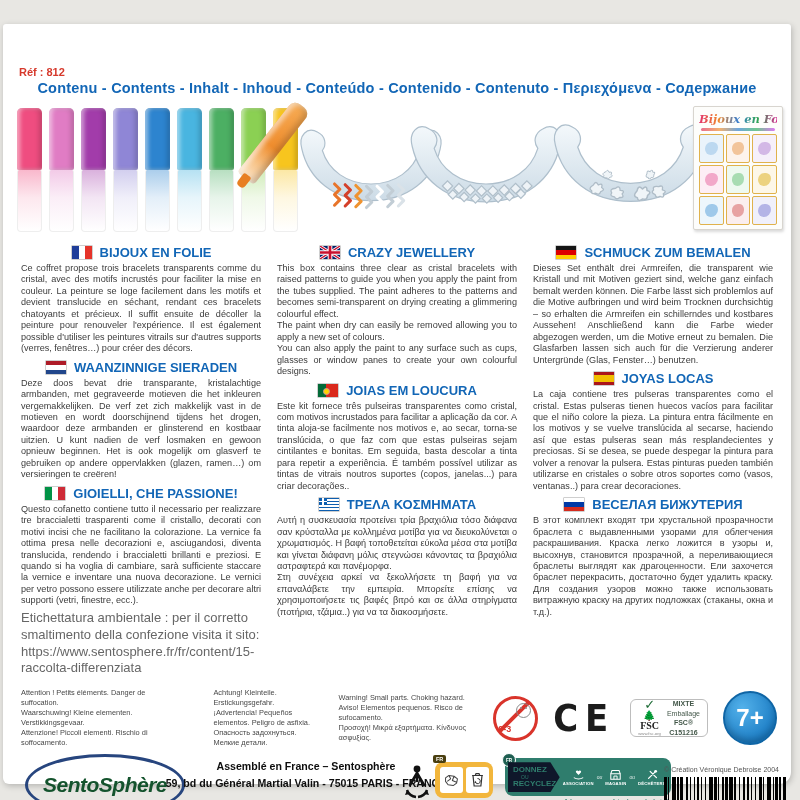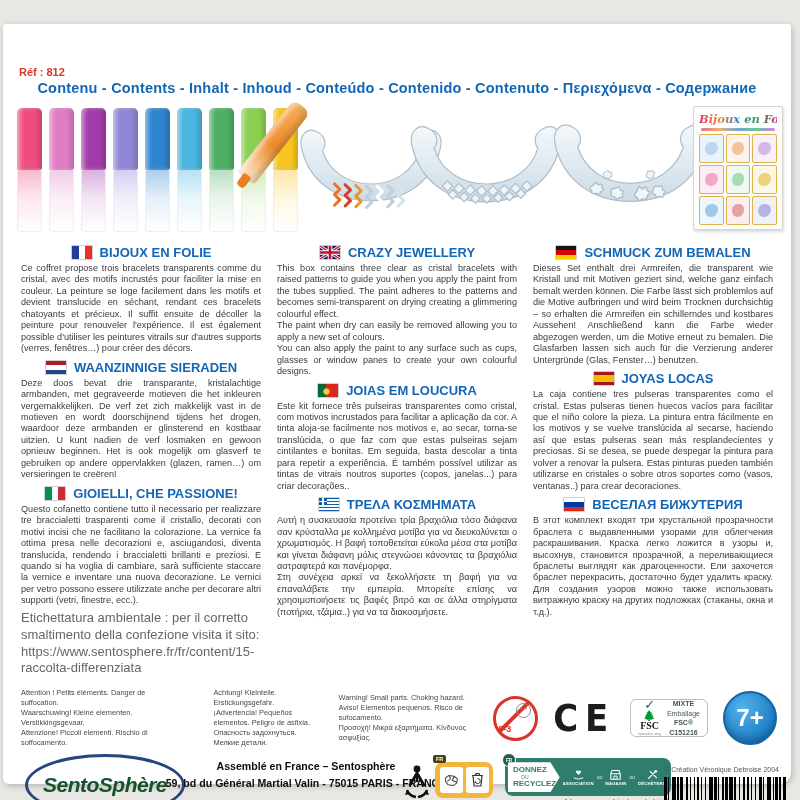--- a/index.html
+++ b/index.html
@@ -81,21 +81,21 @@
   .logo-text{font-family:Liberation Sans, sans-serif;font-style:italic;font-weight:bold;font-size:21px;color:#14532d;letter-spacing:-.5px}
   .logo-tag{font-size:6.5px;color:#4a6aa0;letter-spacing:1.4px;margin-top:2px}
   .address{position:absolute;left:150px;top:8px;width:306px;text-align:center;font-weight:bold;font-size:10.6px;line-height:1.55;color:#0d0d0d}
   .triman{position:absolute;left:398px;top:14px}
   .ybox{position:absolute;left:432px;top:12px;width:58px;height:36px;background:#f2b63c;border-radius:8px;display:flex;align-items:center;justify-content:center;gap:3px}
   .ybox .frtag{position:absolute;left:-2px;top:-7px;background:#4a3f10;color:#fff;font-size:5.5px;font-weight:bold;padding:1px 3px;border-radius:2px}
   .ybox .cell{width:23px;height:26px;background:#fff;border-radius:3px;display:flex;align-items:center;justify-content:center}
   .gbanner{position:absolute;left:502px;top:8px;width:166px}
   .gmain{position:relative;background:#2f7d6d;border-radius:8px;height:38px;display:flex;align-items:center;padding:0 4px 0 0;box-sizing:border-box}
   .gmain .frtag2{position:absolute;left:-3px;top:-5px;width:12px;height:12px;border-radius:50%;background:#1f5f52;border:1px solid #fff;color:#fff;font-size:4.6px;font-weight:bold;display:flex;align-items:center;justify-content:center}
-  .garrow{background:#ffffff;height:30px;width:58px;margin-left:3px;clip-path:polygon(0 0,82% 0,100% 50%,82% 100%,0 100%);display:flex;flex-direction:column;align-items:flex-start;justify-content:center;padding-left:5px;box-sizing:border-box;color:#2f7d6d;font-weight:bold;font-size:8px;line-height:1.05}
+  .garrow{background:#0f172a;height:30px;width:58px;margin-left:3px;clip-path:polygon(0 0,82% 0,100% 50%,82% 100%,0 100%);display:flex;flex-direction:column;align-items:flex-start;justify-content:center;padding-left:5px;box-sizing:border-box;color:#2f7d6d;font-weight:bold;font-size:8px;line-height:1.05}
   .garrow .ou{font-size:5px;font-weight:normal;margin-left:8px}
   .gopts{display:flex;align-items:center;gap:2px;margin-left:3px;color:#fff}
   .gopt{display:flex;flex-direction:column;align-items:center;gap:1px}
   .gopt .lbl{font-size:4.2px;font-weight:bold;letter-spacing:.2px}
   .gsep{font-size:5px;font-style:italic;opacity:.85;margin:0 1px}
   .gnote{margin-top:2px;text-align:right;font-size:5.8px;color:#2f7d6d;font-weight:bold}
   .copyright{position:absolute;right:12px;top:16px;font-size:7px;color:#555}
   .barcode{position:absolute;right:5px;top:27px;width:122px;text-align:center}
   .bars{display:flex;align-items:flex-start;height:38px;justify-content:center}
   .bars span{display:inline-block;background:#000;height:32px}

